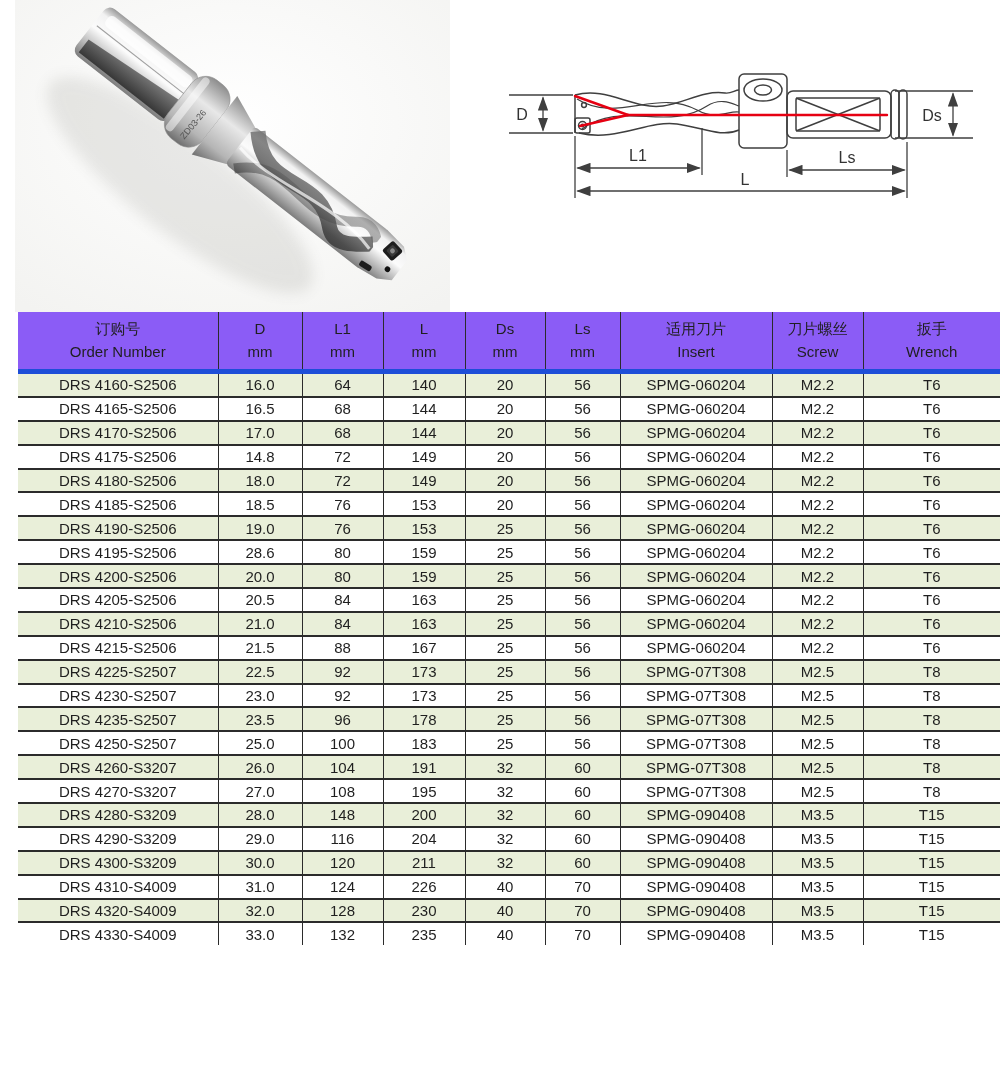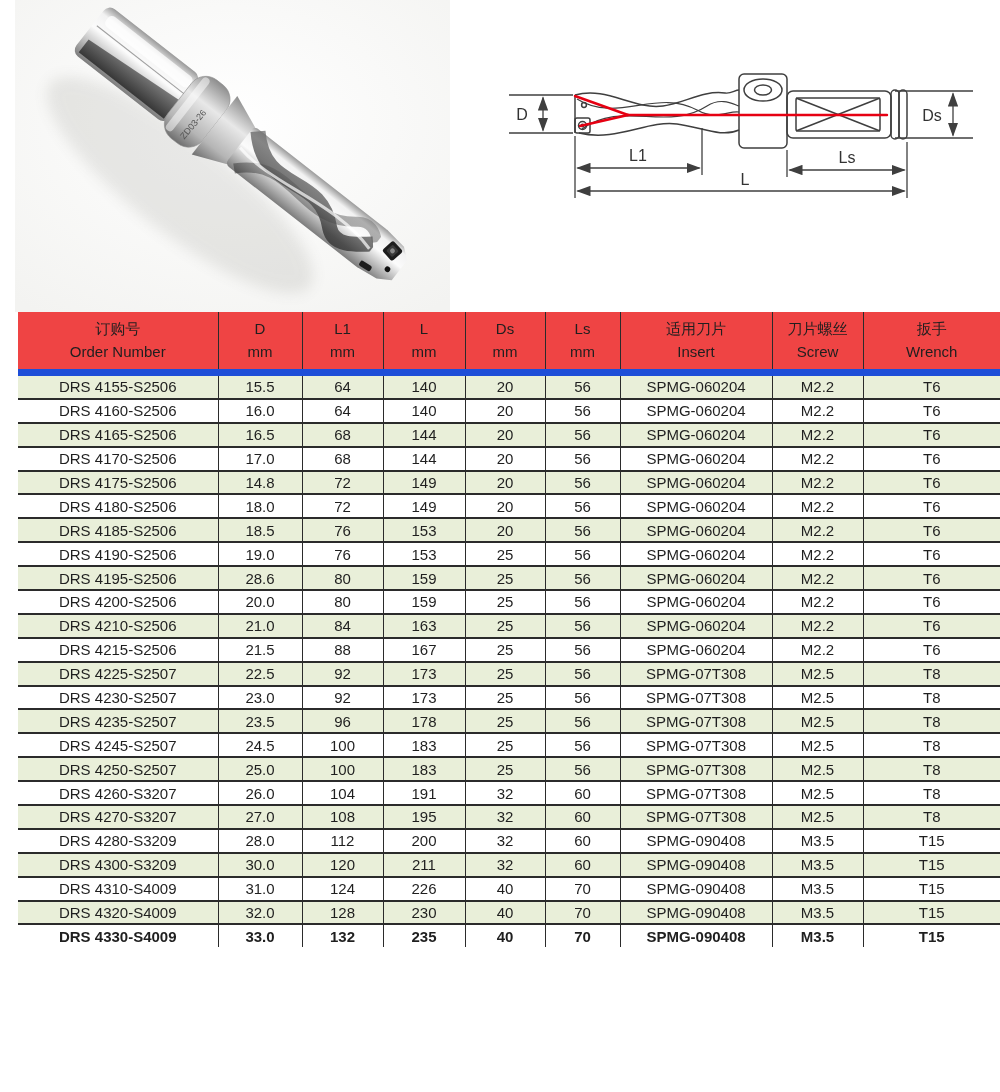--- a/index.html
+++ b/index.html
@@ -24,30 +24,30 @@
   .spec-table col.c1{width:84px}
   .spec-table col.c2{width:81px}
   .spec-table col.c3{width:82px}
   .spec-table col.c4{width:80px}
   .spec-table col.c5{width:75px}
   .spec-table col.c6{width:152px}
   .spec-table col.c7{width:91px}
   .spec-table col.c8{width:137px}
   .spec-table th{
     height:57px;padding:0;font-weight:normal;text-align:center;vertical-align:middle;
-    background:#ef4444;border-bottom:7px solid #1d4ed8;line-height:1.5;
+    background:#8b5cf6;border-bottom:5px solid #1d4ed8;line-height:1.5;
   }
   .spec-table th + th, .spec-table td + td{border-left:1.6px solid #2b2b2b;}
   .spec-table td{
     height:21.9px;padding:0;text-align:center;vertical-align:middle;
     border-bottom:2px solid #2b2b2b;white-space:nowrap;
   }
   .spec-table tbody tr:nth-child(odd) td{background:var(--row-alt,#e9efd9);}
   .spec-table tbody tr:nth-child(even) td{background:#ffffff;}
-  .spec-table tbody tr:last-child td{border-bottom:none;font-weight:bold;}
+  .spec-table tbody tr:last-child td{border-bottom:none;}
   .hdr-l1,.hdr-l2{display:block;}
 </style>
 </head>
 <body style="--row-alt: #e9efd9;">
 
 <div class="photo-wrap">
   <svg width="435" height="312" viewBox="0 0 435 312">
     <defs>
       <radialGradient id="gBg" cx="50%" cy="40%" r="75%">
         <stop offset="0%" stop-color="#ffffff"></stop>
@@ -227,31 +227,20 @@
           <span class="hdr-l2">Screw</span>
         </th>
         <th>
           <span class="hdr-l1">扳手</span>
           <span class="hdr-l2">Wrench</span>
         </th>
       </tr>
     </thead>
   <tbody>
       <tr>
-        <td>DRS 4155-S2506</td>
-        <td>15.5</td>
-        <td>64</td>
-        <td>140</td>
-        <td>20</td>
-        <td>56</td>
-        <td>SPMG-060204</td>
-        <td>M2.2</td>
-        <td>T6</td>
-      </tr>
-      <tr>
         <td>DRS 4160-S2506</td>
         <td>16.0</td>
         <td>64</td>
         <td>140</td>
         <td>20</td>
         <td>56</td>
         <td>SPMG-060204</td>
         <td>M2.2</td>
         <td>T6</td>
       </tr>
@@ -337,20 +326,31 @@
         <td>20.0</td>
         <td>80</td>
         <td>159</td>
         <td>25</td>
         <td>56</td>
         <td>SPMG-060204</td>
         <td>M2.2</td>
         <td>T6</td>
       </tr>
       <tr>
+        <td>DRS 4205-S2506</td>
+        <td>20.5</td>
+        <td>84</td>
+        <td>163</td>
+        <td>25</td>
+        <td>56</td>
+        <td>SPMG-060204</td>
+        <td>M2.2</td>
+        <td>T6</td>
+      </tr>
+      <tr>
         <td>DRS 4210-S2506</td>
         <td>21.0</td>
         <td>84</td>
         <td>163</td>
         <td>25</td>
         <td>56</td>
         <td>SPMG-060204</td>
         <td>M2.2</td>
         <td>T6</td>
       </tr>
@@ -385,31 +385,20 @@
         <td>56</td>
         <td>SPMG-07T308</td>
         <td>M2.5</td>
         <td>T8</td>
       </tr>
       <tr>
         <td>DRS 4235-S2507</td>
         <td>23.5</td>
         <td>96</td>
         <td>178</td>
-        <td>25</td>
-        <td>56</td>
-        <td>SPMG-07T308</td>
-        <td>M2.5</td>
-        <td>T8</td>
-      </tr>
-      <tr>
-        <td>DRS 4245-S2507</td>
-        <td>24.5</td>
-        <td>100</td>
-        <td>183</td>
         <td>25</td>
         <td>56</td>
         <td>SPMG-07T308</td>
         <td>M2.5</td>
         <td>T8</td>
       </tr>
       <tr>
         <td>DRS 4250-S2507</td>
         <td>25.0</td>
         <td>100</td>
@@ -438,22 +427,33 @@
         <td>195</td>
         <td>32</td>
         <td>60</td>
         <td>SPMG-07T308</td>
         <td>M2.5</td>
         <td>T8</td>
       </tr>
       <tr>
         <td>DRS 4280-S3209</td>
         <td>28.0</td>
-        <td>112</td>
+        <td>148</td>
         <td>200</td>
+        <td>32</td>
+        <td>60</td>
+        <td>SPMG-090408</td>
+        <td>M3.5</td>
+        <td>T15</td>
+      </tr>
+      <tr>
+        <td>DRS 4290-S3209</td>
+        <td>29.0</td>
+        <td>116</td>
+        <td>204</td>
         <td>32</td>
         <td>60</td>
         <td>SPMG-090408</td>
         <td>M3.5</td>
         <td>T15</td>
       </tr>
       <tr>
         <td>DRS 4300-S3209</td>
         <td>30.0</td>
         <td>120</td>

